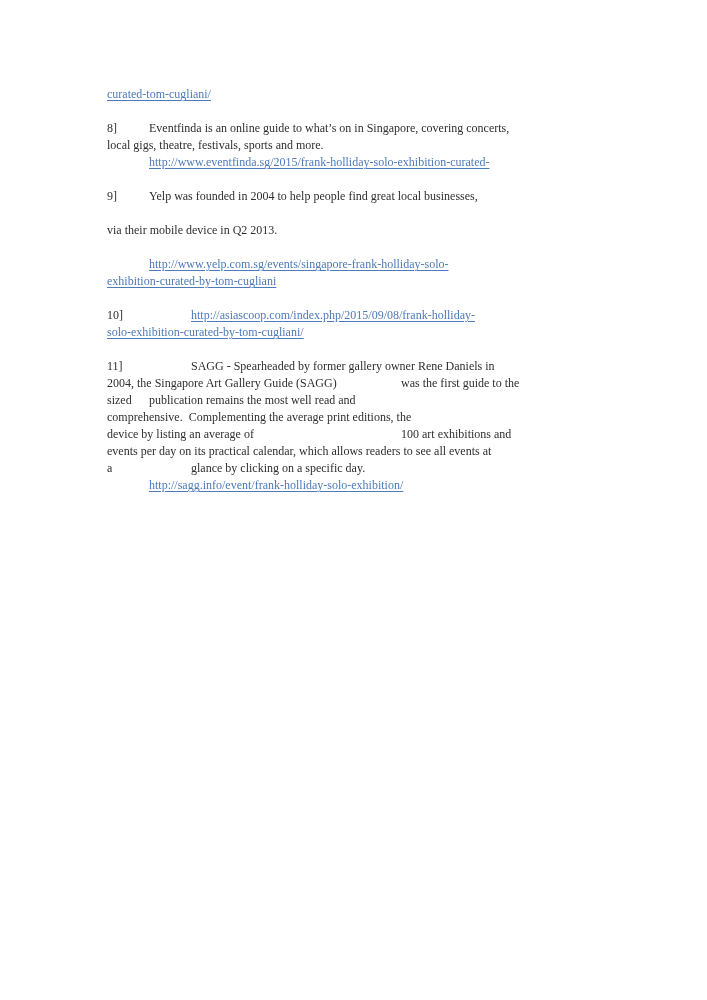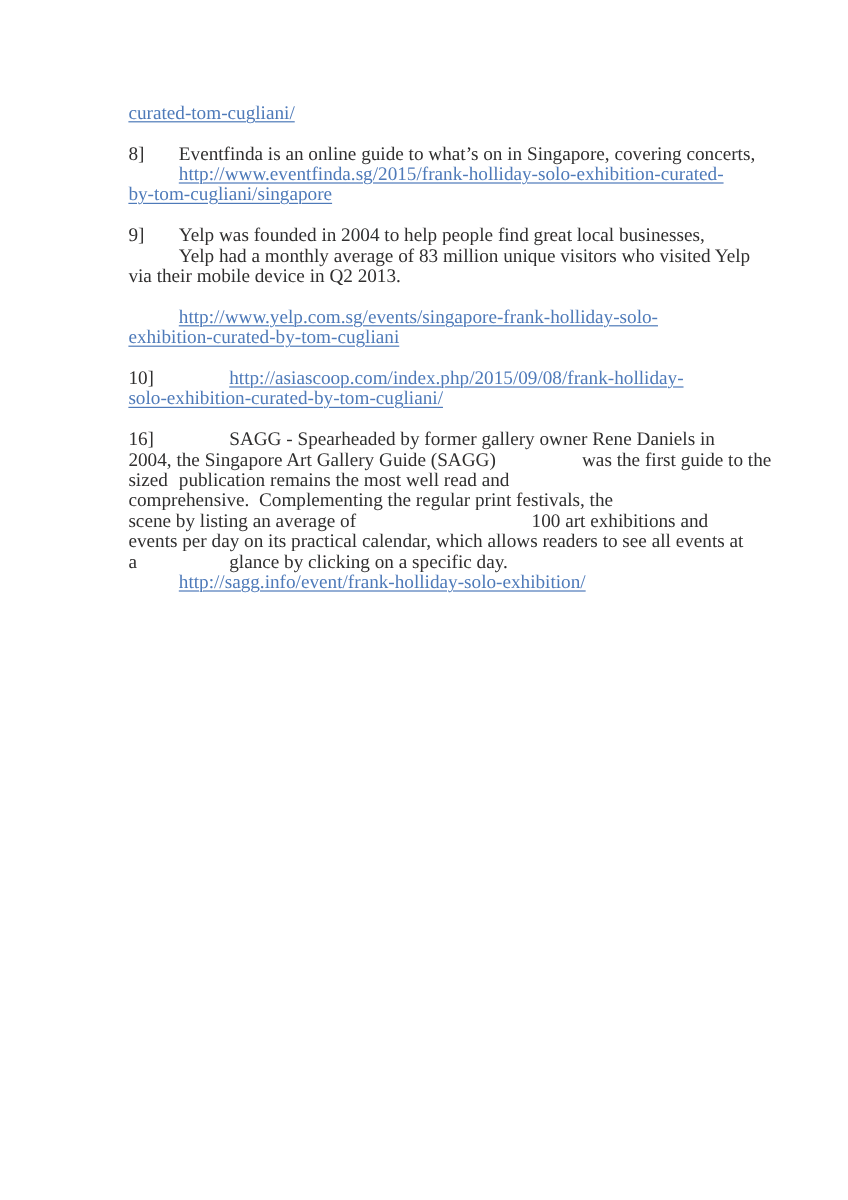--- a/index.html
+++ b/index.html
@@ -20,21 +20,21 @@
     background: var(--page-bg, #ffffff);
     box-sizing: border-box;
     padding: 86px 0 0 107px;
   }
   .doc-body {
     width: 500px;
   }
   .line {
     height: 17px;
     line-height: 17px;
-    font-size: 16px;
+    font-size: 12px;
     color: var(--text-color, #302f2f);
     white-space: pre;
     tab-size: 42px;
     -moz-tab-size: 42px;
   }
   .line a.lnk {
     color: var(--link-color, #4e7ab9);
     text-decoration: underline;
     text-decoration-thickness: 1px;
     text-underline-offset: 2px;
@@ -42,35 +42,35 @@
   }
 </style>
 </head>
 <body>
 
 <div class="page">
   <div class="doc-body">
       <div class="line"><a class="lnk" href="#">curated-tom-cugliani/</a></div>
       <div class="line"></div>
       <div class="line"><span>8]</span><span>	</span><span>Eventfinda is an online guide to what’s on in Singapore, covering concerts,</span></div>
+      <div class="line"><span>local gigs, theatre, festivals, sports and more.</span></div>
       <div class="line"><span>	</span><a class="lnk" href="#">http://www.eventfinda.sg/2015/frank-holliday-solo-exhibition-curated-</a></div>
-      <div class="line"><a class="lnk" href="#">by-tom-cugliani/singapore</a></div>
       <div class="line"></div>
       <div class="line"><span>9]</span><span>	</span><span>Yelp was founded in 2004 to help people find great local businesses,</span></div>
-      <div class="line"><span>	</span><span>Yelp had a monthly average of 83 million unique visitors who visited Yelp</span></div>
+      <div class="line"><span>	</span></div>
       <div class="line"><span>via their mobile device in Q2 2013.</span></div>
       <div class="line"></div>
       <div class="line"><span>	</span><a class="lnk" href="#">http://www.yelp.com.sg/events/singapore-frank-holliday-solo-</a></div>
       <div class="line"><a class="lnk" href="#">exhibition-curated-by-tom-cugliani</a></div>
       <div class="line"></div>
       <div class="line"><span>10]</span><span>	</span><span>	</span><a class="lnk" href="#">http://asiascoop.com/index.php/2015/09/08/frank-holliday-</a></div>
       <div class="line"><a class="lnk" href="#">solo-exhibition-curated-by-tom-cugliani/</a></div>
       <div class="line"></div>
-      <div class="line"><span>16]</span><span>	</span><span>	</span><span>SAGG - Spearheaded by former gallery owner Rene Daniels in</span></div>
+      <div class="line"><span>11]</span><span>	</span><span>	</span><span>SAGG - Spearheaded by former gallery owner Rene Daniels in</span></div>
       <div class="line"><span>2004, the Singapore Art Gallery Guide (SAGG)</span><span>	</span><span>	</span><span>was the first guide to the</span></div>
       <div class="line"><span>sized</span><span>	</span><span>publication remains the most well read and</span></div>
-      <div class="line"><span>comprehensive.  Complementing the regular print festivals, the</span></div>
-      <div class="line"><span>scene by listing an average of</span><span>	</span><span>	</span><span>	</span><span>	</span><span>100 art exhibitions and</span></div>
+      <div class="line"><span>comprehensive.  Complementing the average print editions, the</span></div>
+      <div class="line"><span>device by listing an average of</span><span>	</span><span>	</span><span>	</span><span>	</span><span>100 art exhibitions and</span></div>
       <div class="line"><span>events per day on its practical calendar, which allows readers to see all events at</span></div>
       <div class="line"><span>a</span><span>	</span><span>	</span><span>glance by clicking on a specific day.</span></div>
       <div class="line"><span>	</span><a class="lnk" href="#">http://sagg.info/event/frank-holliday-solo-exhibition/</a></div>
     </div>
 </div>
 
 </body></html>

